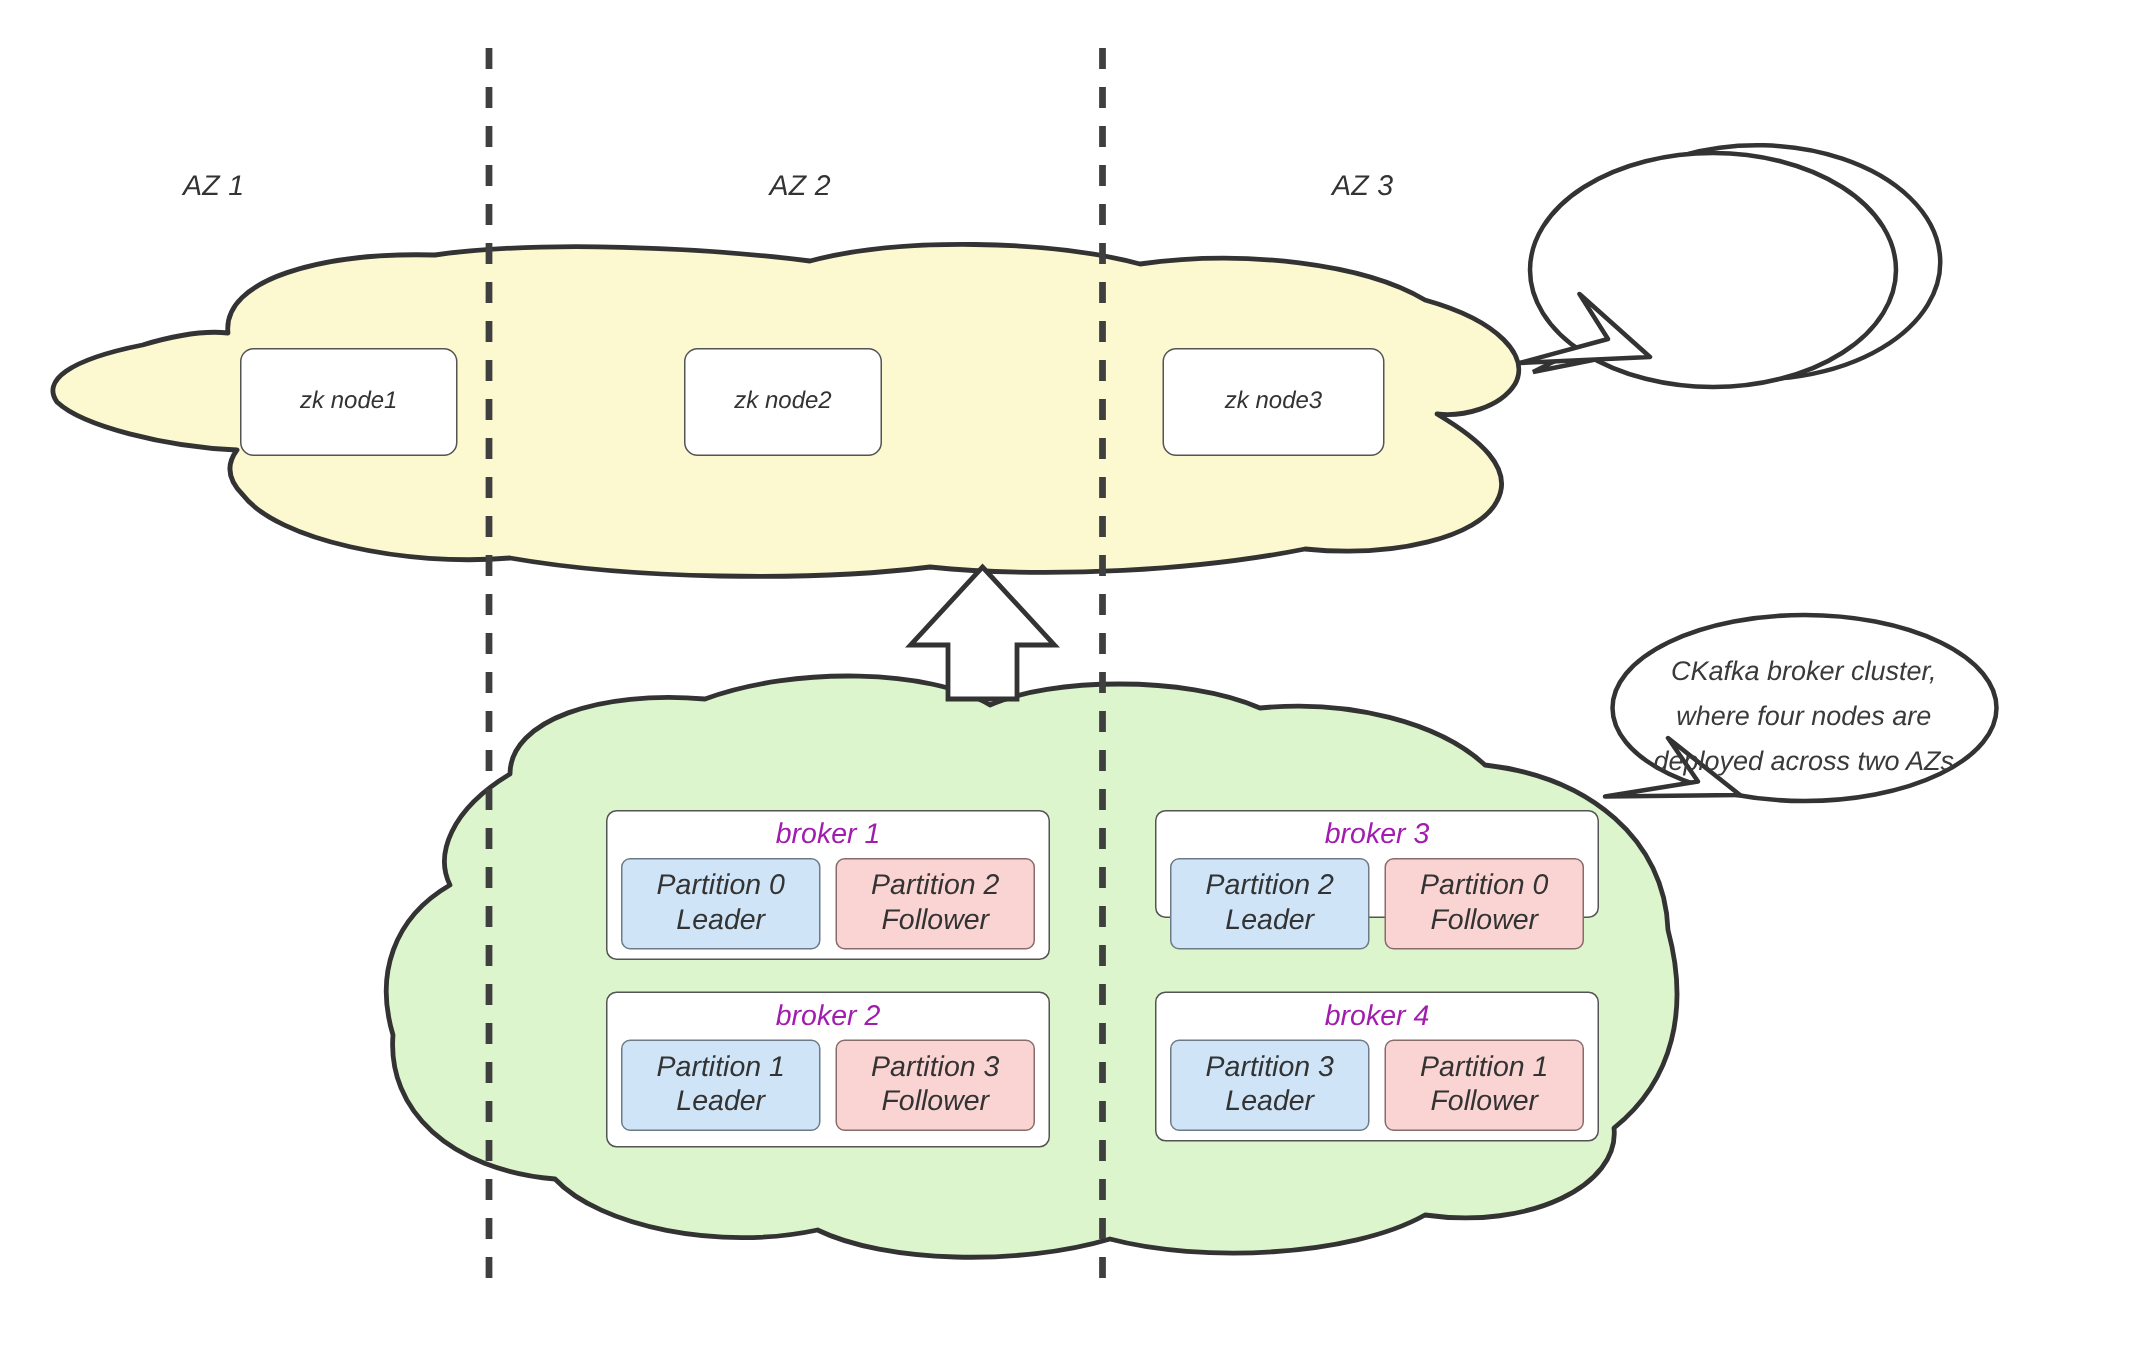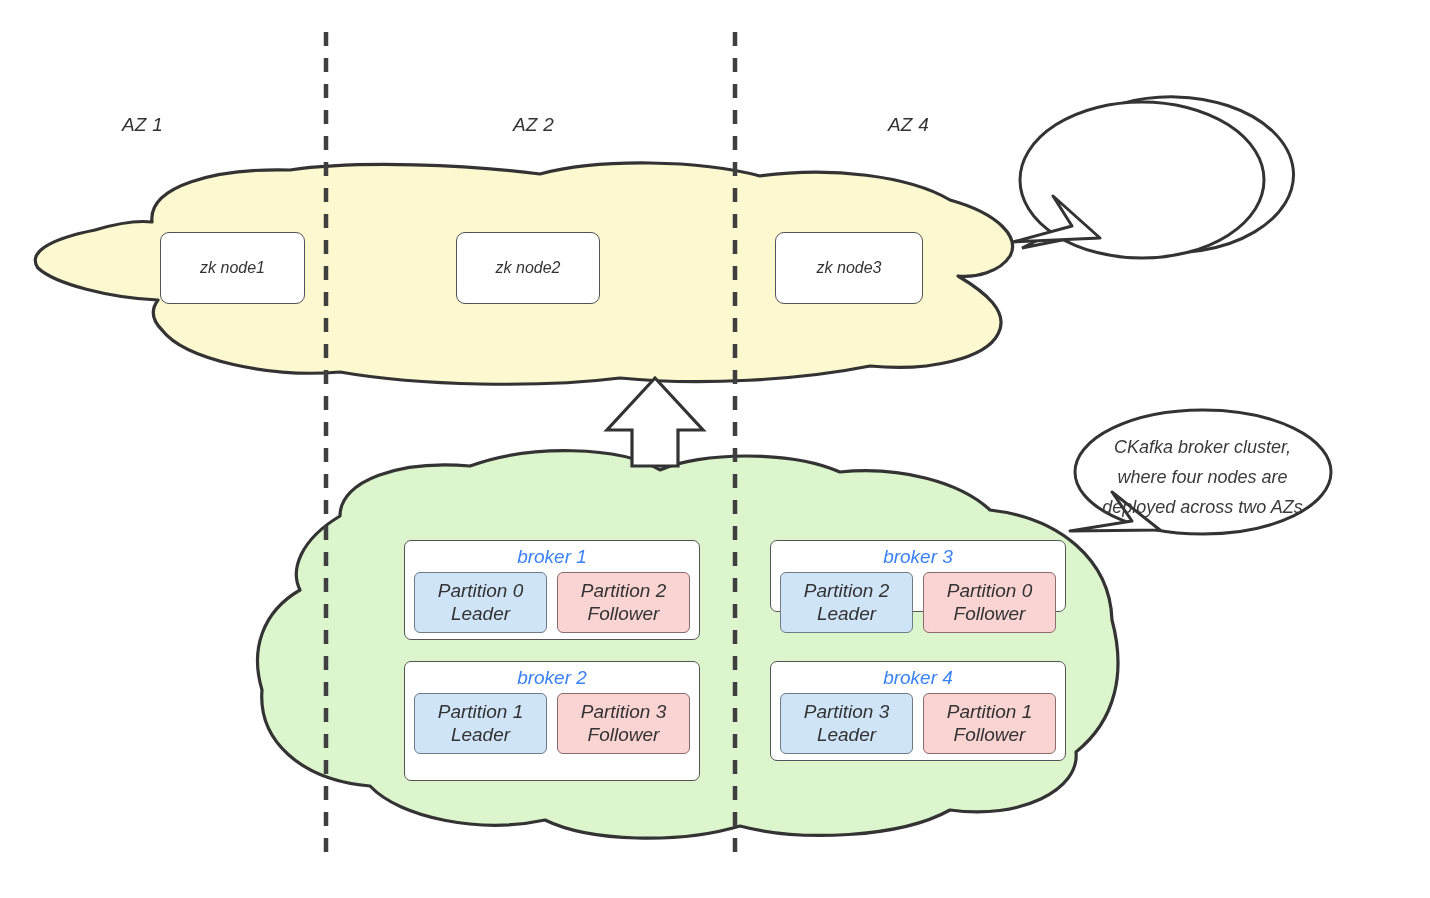--- a/index.html
+++ b/index.html
@@ -48,21 +48,21 @@
     position: absolute;
     background: #ffffff;
     border: 1.6px solid #545454;
     border-radius: 7px;
     box-sizing: border-box;
     padding: 4px 9px 9px 9px;
   }
   .broker-title {
     text-align: center;
     font-size: 19px;
-    color: #3b82f6;
+    color: #a21caf;
     line-height: 24px;
     margin-bottom: 3px;
   }
   .partition-row {
     display: flex;
     gap: 10px;
     justify-content: space-between;
   }
   .partition {
     flex: 1 1 0;
@@ -156,24 +156,24 @@
       <ellipse cx="1203" cy="472" rx="128" ry="62" fill="#ffffff" stroke="#333333" stroke-width="3"></ellipse>
       <path fill="#ffffff" stroke="#333333" stroke-width="3" stroke-linejoin="round" d="M 1070 531 L 1132 521 L 1112 492 L 1160 530 Z"></path>
     </g>
 
     <line x1="326" y1="32" x2="326" y2="852" stroke="#3f3f3f" stroke-width="4.5" stroke-dasharray="14 12"></line>
     <line x1="735" y1="32" x2="735" y2="852" stroke="#3f3f3f" stroke-width="4.5" stroke-dasharray="14 12"></line>
   </svg>
 
   <div class="az-label" style="left:122px; top:114px;">AZ 1</div>
   <div class="az-label" style="left:513px; top:114px;">AZ 2</div>
-  <div class="az-label" style="left:888px; top:114px;">AZ 4</div>
+  <div class="az-label" style="left:888px; top:114px;">AZ 3</div>
 
   <div class="zk-node" style="left:160px; top:232px; width:145px; height:72px;">zk node1</div>
-  <div class="zk-node" style="left:456px; top:232px; width:144px; height:72px;">zk node2</div>
+  <div class="zk-node" style="left:456px; top:232px; width:132px; height:72px;">zk node2</div>
   <div class="zk-node" style="left:775px; top:232px; width:148px; height:72px;">zk node3</div>
 
   <div class="broker-box" style="left:404px; top:540px; width:296px; height:100px;">
     <div class="broker-title">broker 1</div>
     <div class="partition-row">
       <div class="partition leader">
         <span class="pline">Partition 0</span>
         <span class="pline">Leader</span>
       </div>
       <div class="partition follower">
@@ -190,21 +190,21 @@
         <span class="pline">Partition 2</span>
         <span class="pline">Leader</span>
       </div>
       <div class="partition follower">
         <span class="pline">Partition 0</span>
         <span class="pline">Follower</span>
       </div>
     </div>
   </div>
 
-  <div class="broker-box" style="left:404px; top:661px; width:296px; height:120px;">
+  <div class="broker-box" style="left:404px; top:661px; width:296px; height:104px;">
     <div class="broker-title">broker 2</div>
     <div class="partition-row">
       <div class="partition leader">
         <span class="pline">Partition 1</span>
         <span class="pline">Leader</span>
       </div>
       <div class="partition follower">
         <span class="pline">Partition 3</span>
         <span class="pline">Follower</span>
       </div>

